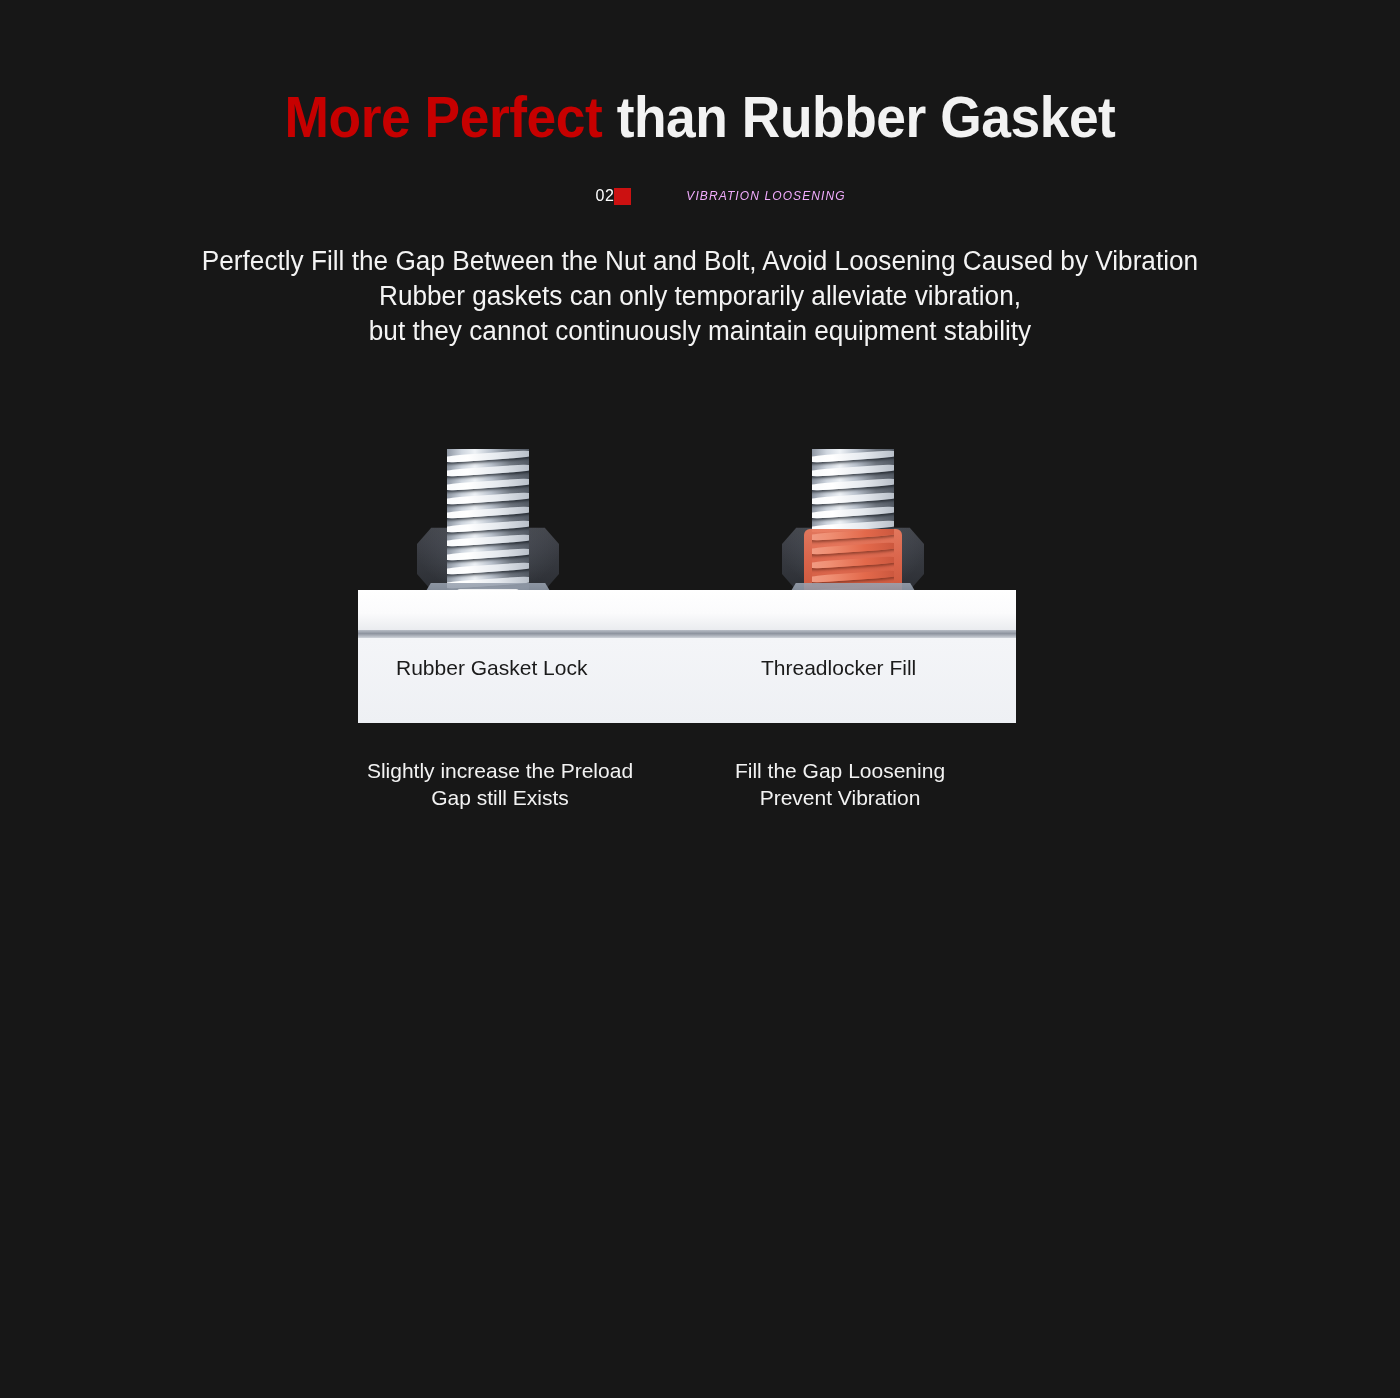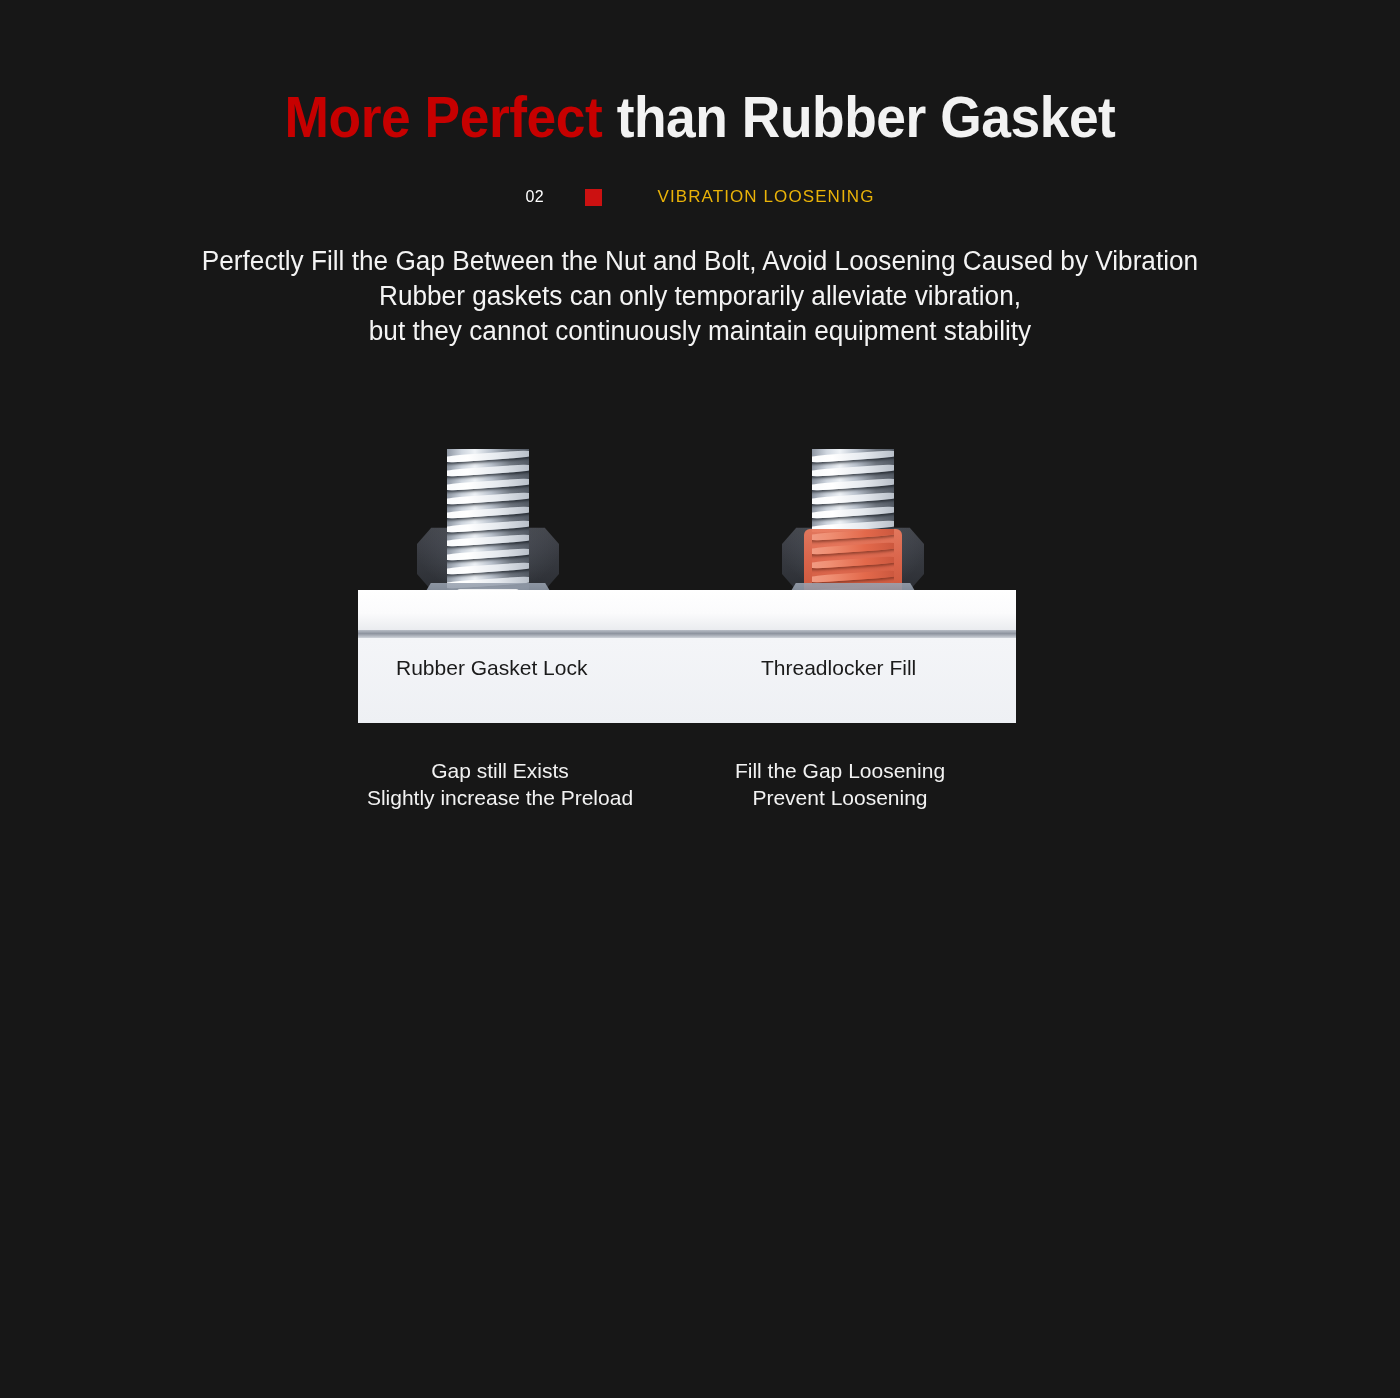--- a/index.html
+++ b/index.html
@@ -29,28 +29,28 @@
   .title .white{color:#f2f2f2;}
 
   .eyebrow{
     position:absolute;left:0;right:0;top:187px;
     display:flex;justify-content:center;align-items:center;
     gap:0px;
     color:#ffffff;
   }
   .eyebrow .num{
     font-size:16px;letter-spacing:0.5px;color:#ffffff;
-    width:60px;text-align:left;
+    width:60px;text-align:right;
   }
   .eyebrow .sq{
     width:17px;height:17px;background:#cc1111;display:inline-block;
     margin-right:55px;
   }
   .eyebrow .lbl{
-    font-size:17px;letter-spacing:1.1px;color:#eab308;
+    font-size:12px;letter-spacing:1.1px;color:#f0abfc;font-style:italic;
   }
 
   .lead{
     position:absolute;left:0;right:0;top:244px;
     text-align:center;
     color:#f4f4f4;
     font-family:"Liberation Sans Narrow","Liberation Sans",sans-serif;
     font-size:27px;
     line-height:35px;
     transform:scaleX(0.97);
@@ -238,26 +238,26 @@
   <div class="panel">
     <div class="plate-top"></div>
     <div class="plate-edge"></div>
     <div class="plate-face"></div>
     <div class="panel-caption cap-left">Rubber Gasket Lock</div>
     <div class="panel-caption cap-right">Threadlocker Fill</div>
   </div>
 
   <div class="subcaps">
     <div class="subcap">
+      <span>Slightly increase the Preload</span>
       <span>Gap still Exists</span>
-      <span>Slightly increase the Preload</span>
     </div>
     <div class="subcap">
       <span>Fill the Gap Loosening</span>
-      <span>Prevent Loosening</span>
+      <span>Prevent Vibration</span>
     </div>
   </div>
 
   <div class="photo">
 
     
     
 
     
     

